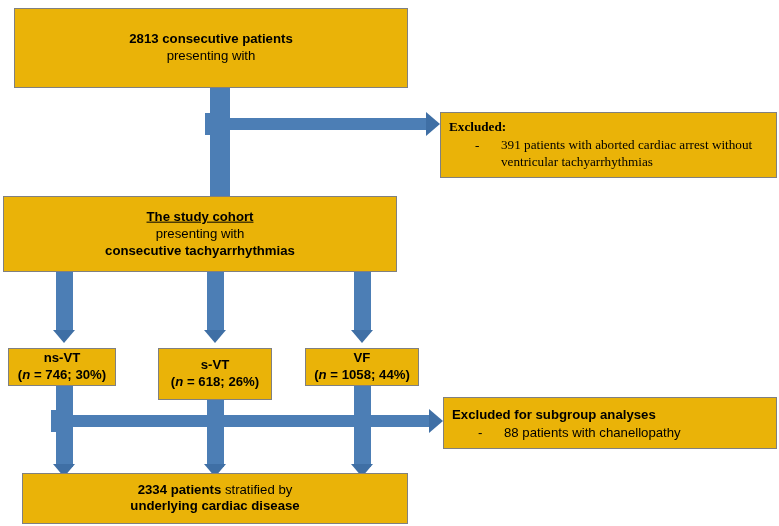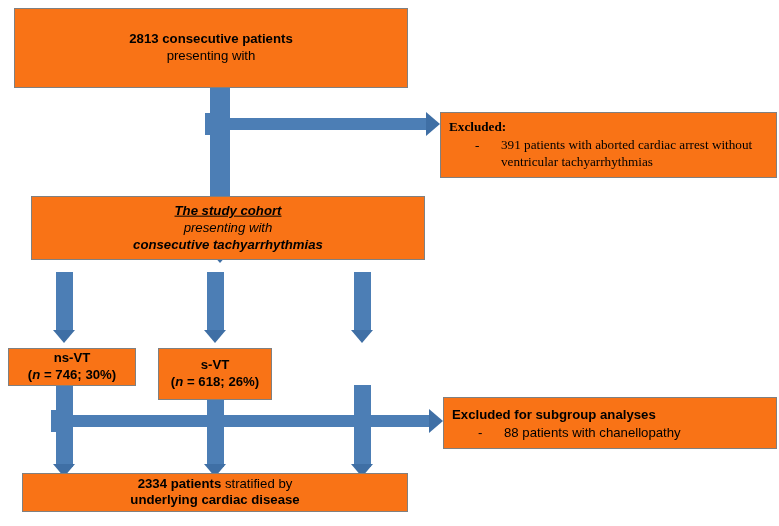--- a/index.html
+++ b/index.html
@@ -14,21 +14,21 @@
     position: relative;
     width: 779px;
     height: 526px;
     background: #ffffff;
     overflow: hidden;
   }
   .box {
     position: absolute;
     box-sizing: border-box;
     border: 1.4px solid #808080;
-    background: #f97316;
+    background: #eab308;
     color: #000000;
     z-index: 5;
   }
   .box-inner {
     position: absolute;
     left: 0; right: 0;
     top: 50%;
     transform: translateY(-50%);
     text-align: center;
     line-height: 1.28;
@@ -143,52 +143,58 @@
 
   <div class="box box-left" style="left:440px; top:112px; width:337px; height:66px;font-family:Liberation Serif, serif;">
     <div class="box-inner t13">
       <span class="ln b">Excluded:</span>
       <span class="dash-row">
         <span class="dash">-</span><span>391 patients with aborted cardiac arrest without ventricular tachyarrhythmias</span>
       </span>
     </div>
   </div>
 
-  <div class="box" style="left:31px; top:196px; width:394px; height:64px;font-style:italic;">
+  <div class="box" style="left:3px; top:196px; width:394px; height:76px;">
     <div class="box-inner t13">
       <span class="ln b u">The study cohort</span>
       <span class="ln">presenting with</span>
       <span class="ln b">consecutive tachyarrhythmias</span>
     </div>
   </div>
 
-  <div class="box" style="left:8px; top:348px; width:128px; height:38px;">
+  <div class="box" style="left:8px; top:348px; width:108px; height:38px;">
     <div class="box-inner t13">
       <span class="ln b">ns-VT</span>
       <span class="ln b"><span>(</span><span class="it">n</span><span> = 746; 30%)</span></span>
     </div>
   </div>
 
   <div class="box" style="left:158px; top:348px; width:114px; height:52px;">
     <div class="box-inner t13">
       <span class="ln b">s-VT</span>
       <span class="ln b"><span>(</span><span class="it">n</span><span> = 618; 26%)</span></span>
     </div>
   </div>
 
+  <div class="box" style="left:305px; top:348px; width:114px; height:38px;">
+    <div class="box-inner t13">
+      <span class="ln b">VF</span>
+      <span class="ln b"><span>(</span><span class="it">n</span><span> = 1058; 44%)</span></span>
+    </div>
+  </div>
 
   <div class="box box-left" style="left:443px; top:397px; width:334px; height:52px;">
     <div class="box-inner t13" style="top:0; transform:none; padding-top:9px;">
       <span class="ln b">Excluded for subgroup analyses</span>
       <span class="dash-row">
         <span class="dash">-</span><span>88 patients with chanellopathy</span>
       </span>
     </div>
   </div>
 
-  <div class="box" style="left:22px; top:473px; width:386px; height:39px;">
+  <div class="box" style="left:22px; top:473px; width:386px; height:51px;">
     <div class="box-inner t13">
       <span class="ln"><span class="b">2334 patients</span><span> stratified by</span></span>
       <span class="ln b">underlying cardiac disease</span>
     </div>
   </div>
 
 </div>
 
 </body></html>

